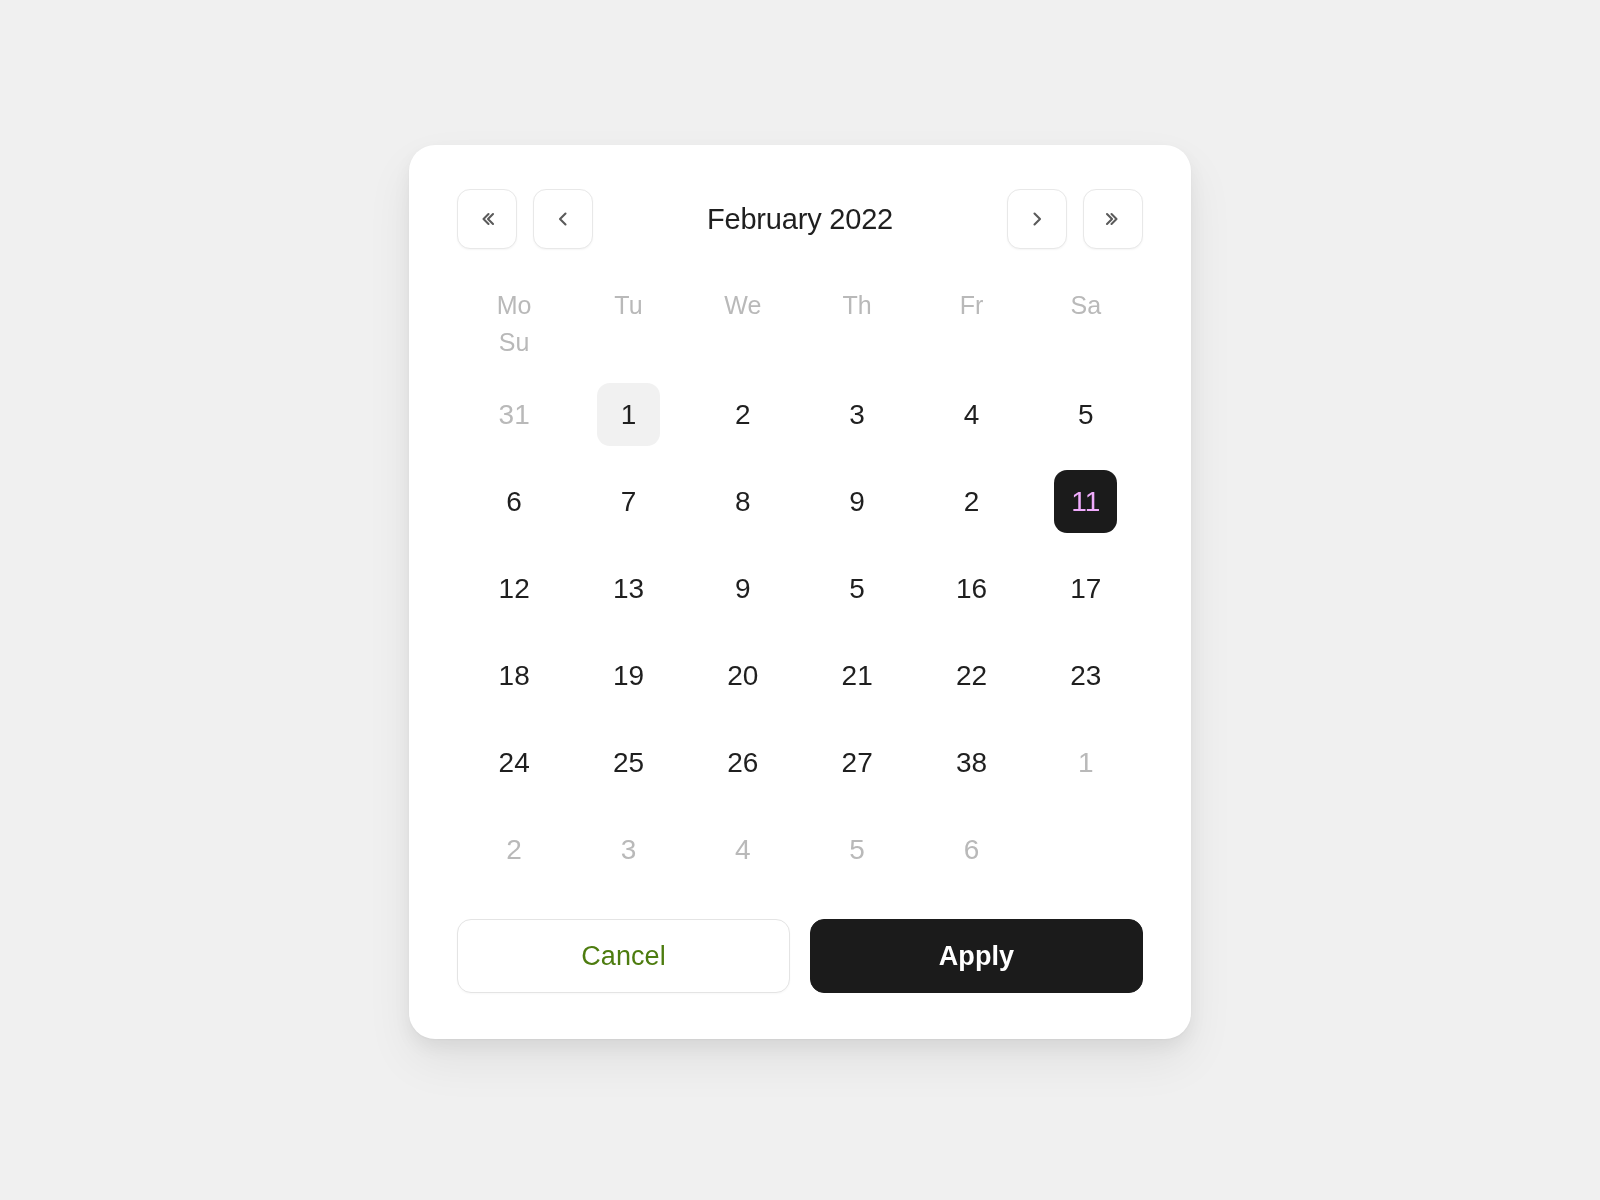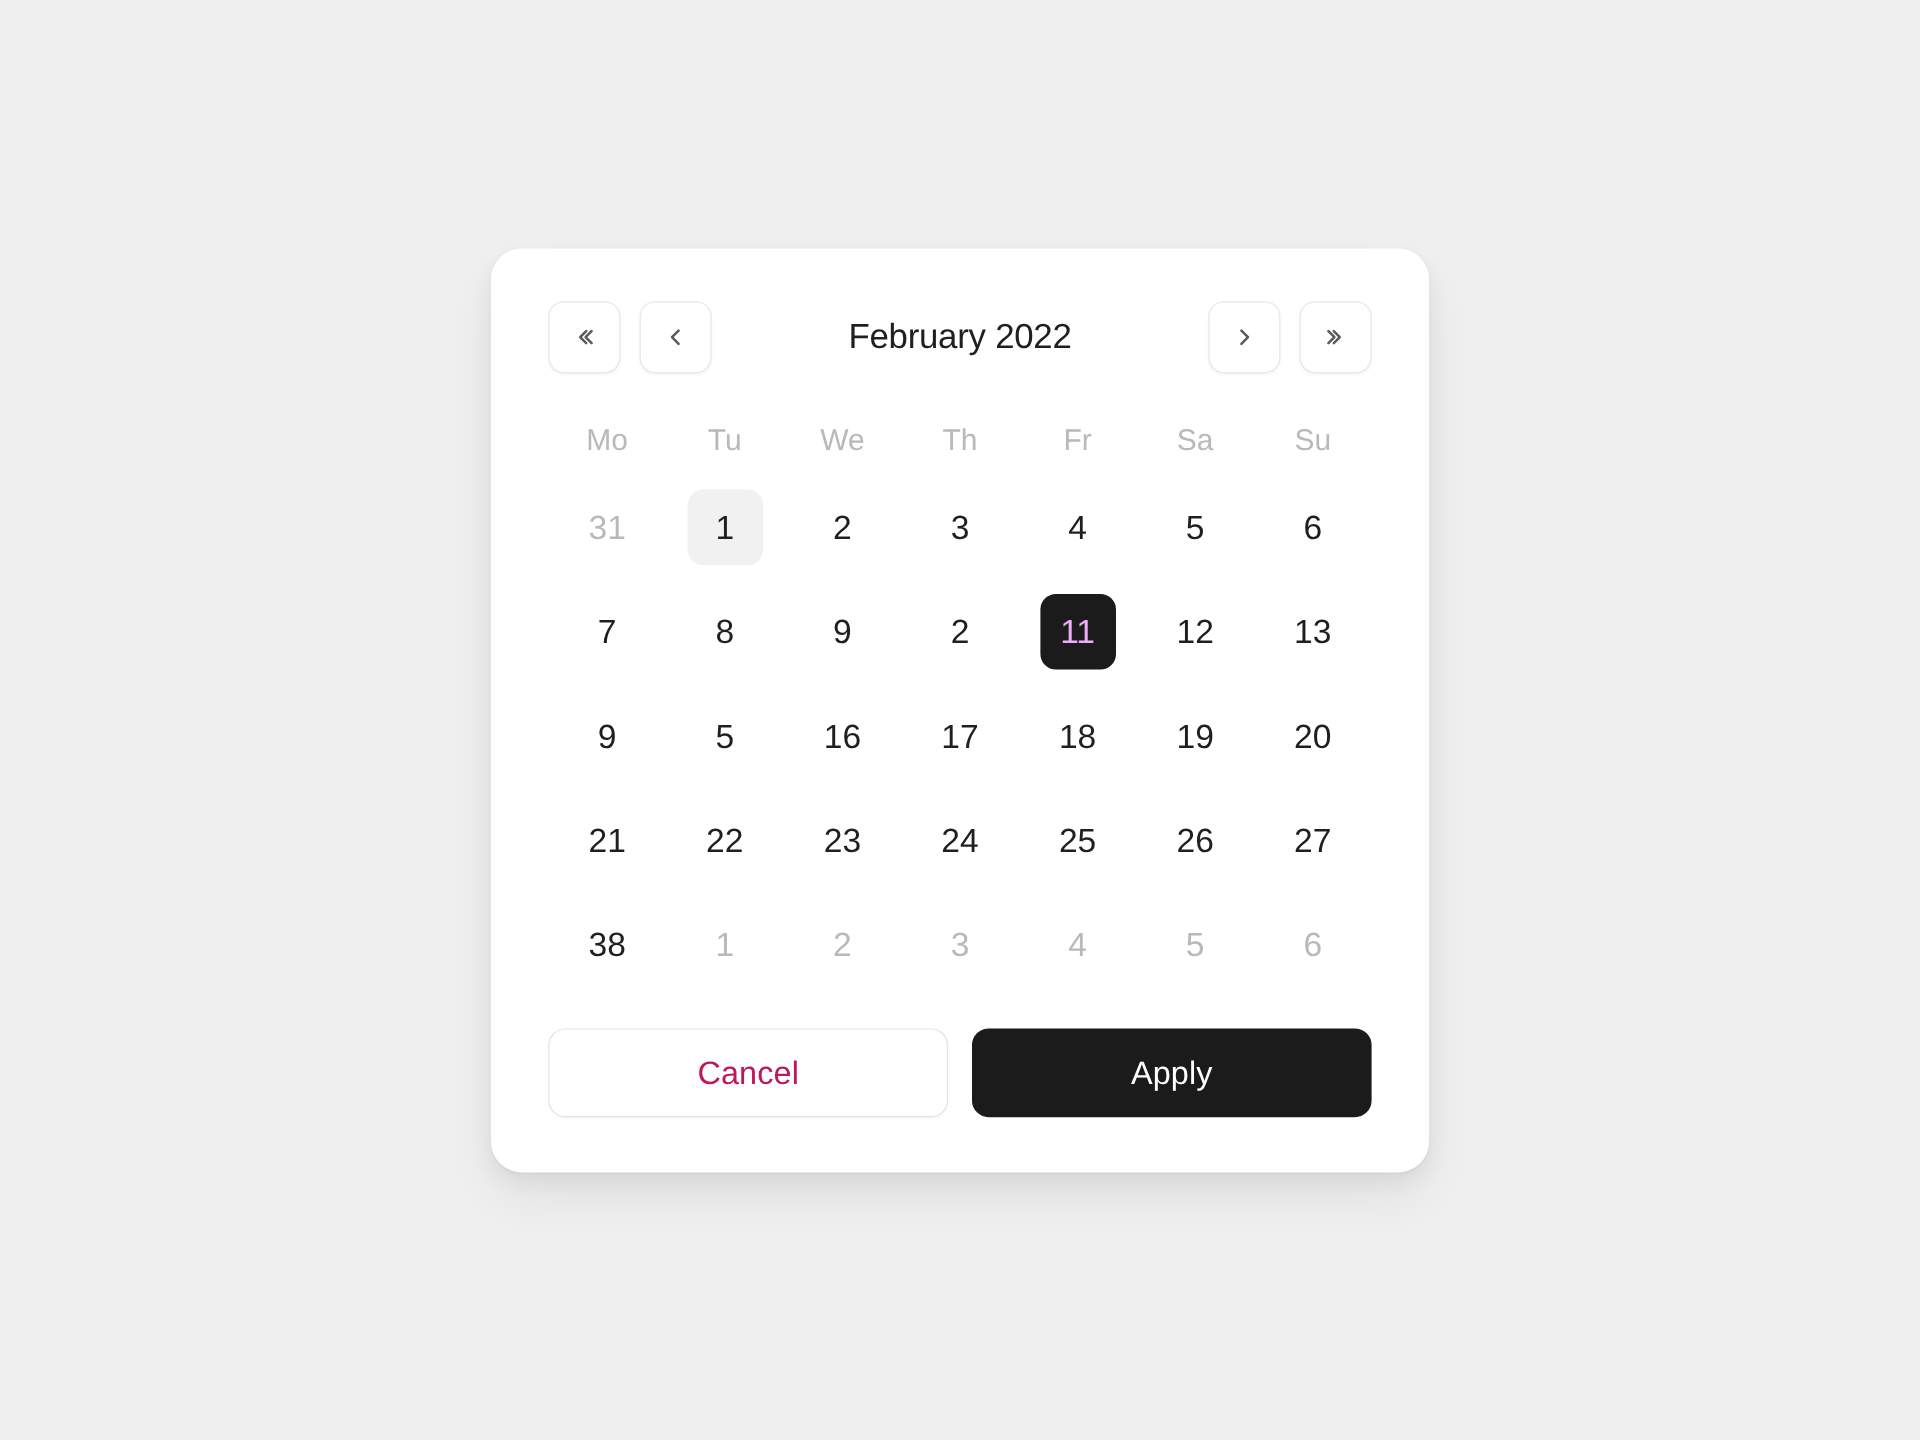--- a/index.html
+++ b/index.html
@@ -81,21 +81,21 @@
     color: #1f1f1f;
     letter-spacing: -0.2px;
     text-align: center;
     flex: 1 1 auto;
     white-space: nowrap;
   }
 
   
   .dp-grid {
     display: grid;
-    grid-template-columns: repeat(7, 1fr);
+    grid-template-columns: repeat(6, 1fr);
     justify-items: center;
   }
 
   .weekday-row {
     margin-bottom: 22px;
   }
 
   .weekday {
     font-size: 25px;
     color: #b9b9b9;
@@ -158,28 +158,29 @@
     display: flex;
     align-items: center;
     justify-content: center;
     font-family: "Liberation Sans", sans-serif;
     letter-spacing: 0.1px;
   }
 
   .btn-cancel {
     background: #ffffff;
     border: 1px solid #e4e4e4;
-    color: #be185d;
+    color: #4d7c0f;
     box-shadow: 0 1px 2px rgba(0,0,0,0.03);
   }
 
   .btn-apply {
     background: #1b1b1b;
     border: 1px solid #1b1b1b;
     color: #ffffff;
+    font-weight: bold;
   }
 </style>
 </head>
 <body>
 
 <div class="datepicker-card">
 
   <div class="dp-header">
 
     <div class="nav-group">

